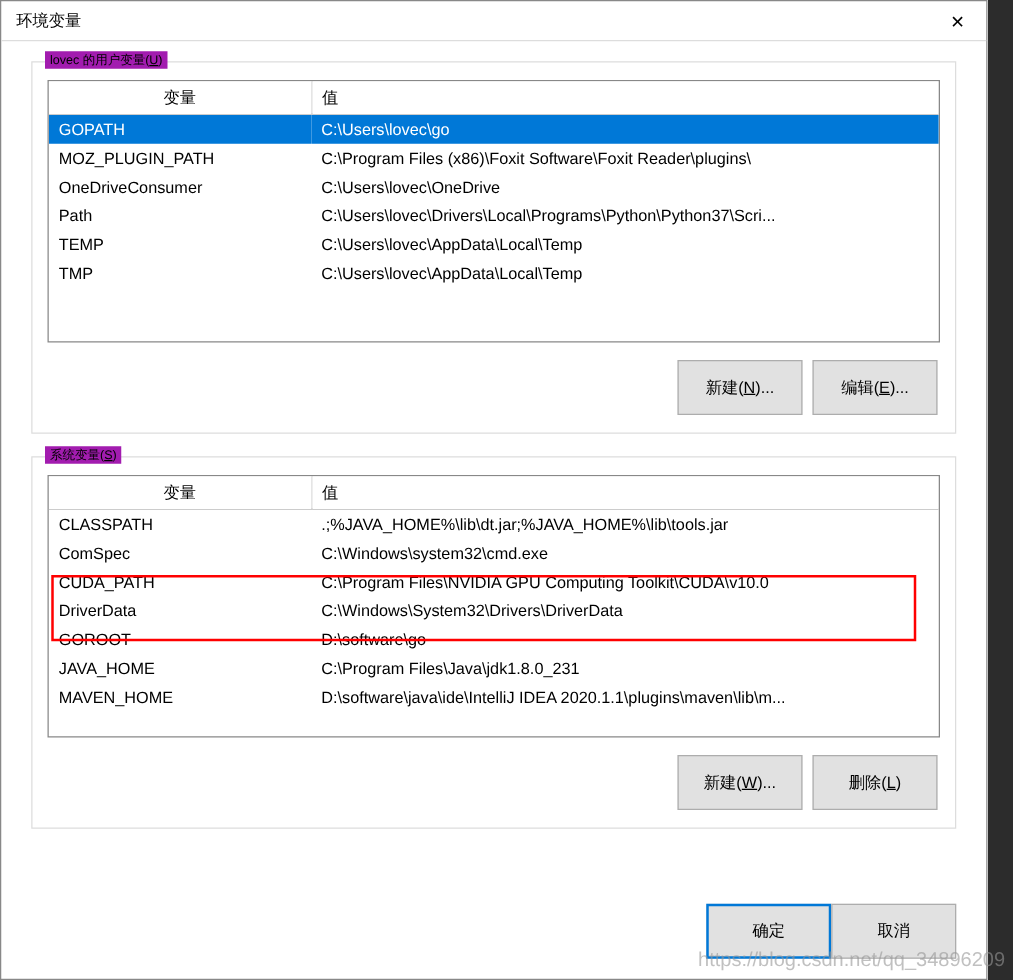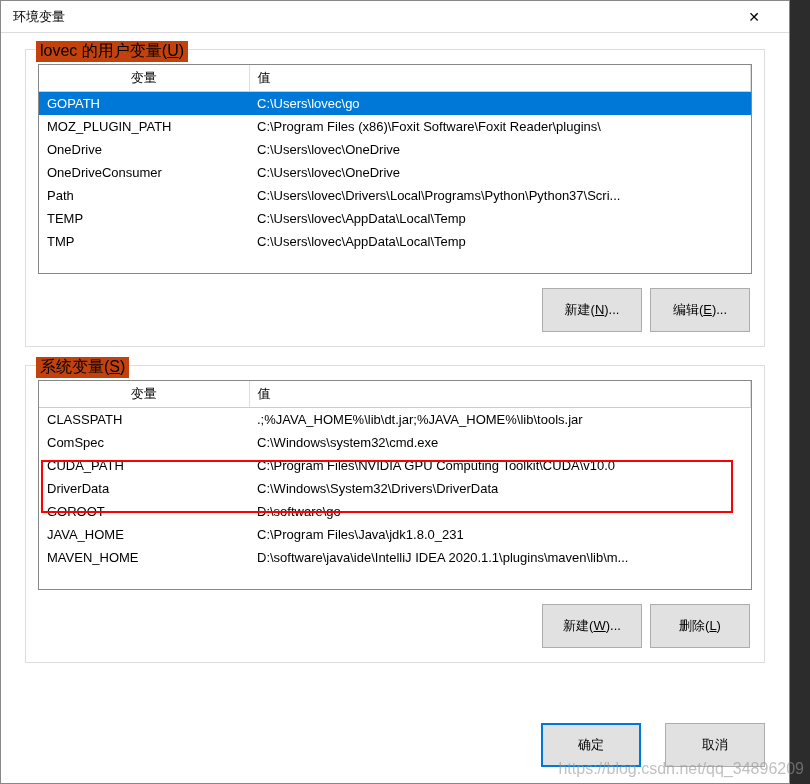--- a/index.html
+++ b/index.html
@@ -21,21 +21,21 @@
       background: #fff;
       border: 1px solid #888;
       display: flex;
       flex-direction: column;
     }
     .titlebar {
       height: 32px;
       display: flex;
       align-items: center;
       justify-content: space-between;
-      padding: 0 12px 0 12px;
+      padding: 0 0 0 12px;
       border-bottom: 1px solid #ddd;
     }
     .close-btn {
       width: 46px;
       height: 30px;
       display: flex;
       align-items: center;
       justify-content: center;
       cursor: pointer;
       font-size: 14px;
@@ -49,23 +49,23 @@
     .fieldset {
       border: 1px solid #ddd;
       margin-bottom: 18px;
       padding: 8px 12px 14px 12px;
       position: relative;
     }
     .legend {
       position: absolute;
       top: -9px;
       left: 10px;
-      background: #c2410c;
+      background: #a21caf;
       padding: 0 4px;
-      font-size: 16px;
+      font-size: 10px;
     }
     .table-container {
       border: 1px solid #888;
       height: 210px;
       overflow-y: auto;
       overflow-x: hidden;
       margin-top: 6px;
       position: relative;
     }
     .table-container.sys {
@@ -130,21 +130,21 @@
       background: #e1e1e1;
       border: 1px solid #adadad;
       cursor: pointer;
     }
     button.primary {
       border: 2px solid #0078d7;
     }
     .bottom-btns {
       display: flex;
       justify-content: flex-end;
-      gap: 24px;
+      gap: 0;
       padding: 12px 24px 16px 0;
     }
     .sys-wrapper {
       position: relative;
     }
     
     .table-container::-webkit-scrollbar {
       width: 17px;
     }
     .table-container::-webkit-scrollbar-track {
@@ -202,24 +202,20 @@
           <tbody id="user-tbody">
               <tr class="selected">
                 <td>GOPATH</td>
                 <td>C:\Users\lovec\go</td>
               </tr>
               <tr>
                 <td>MOZ_PLUGIN_PATH</td>
                 <td>C:\Program Files (x86)\Foxit Software\Foxit Reader\plugins\</td>
               </tr>
               <tr>
-                <td>OneDrive</td>
-                <td>C:\Users\lovec\OneDrive</td>
-              </tr>
-              <tr>
                 <td>OneDriveConsumer</td>
                 <td>C:\Users\lovec\OneDrive</td>
               </tr>
               <tr>
                 <td>Path</td>
                 <td>C:\Users\lovec\Drivers\Local\Programs\Python\Python37\Scri...</td>
               </tr>
               <tr>
                 <td>TEMP</td>
                 <td>C:\Users\lovec\AppData\Local\Temp</td>

